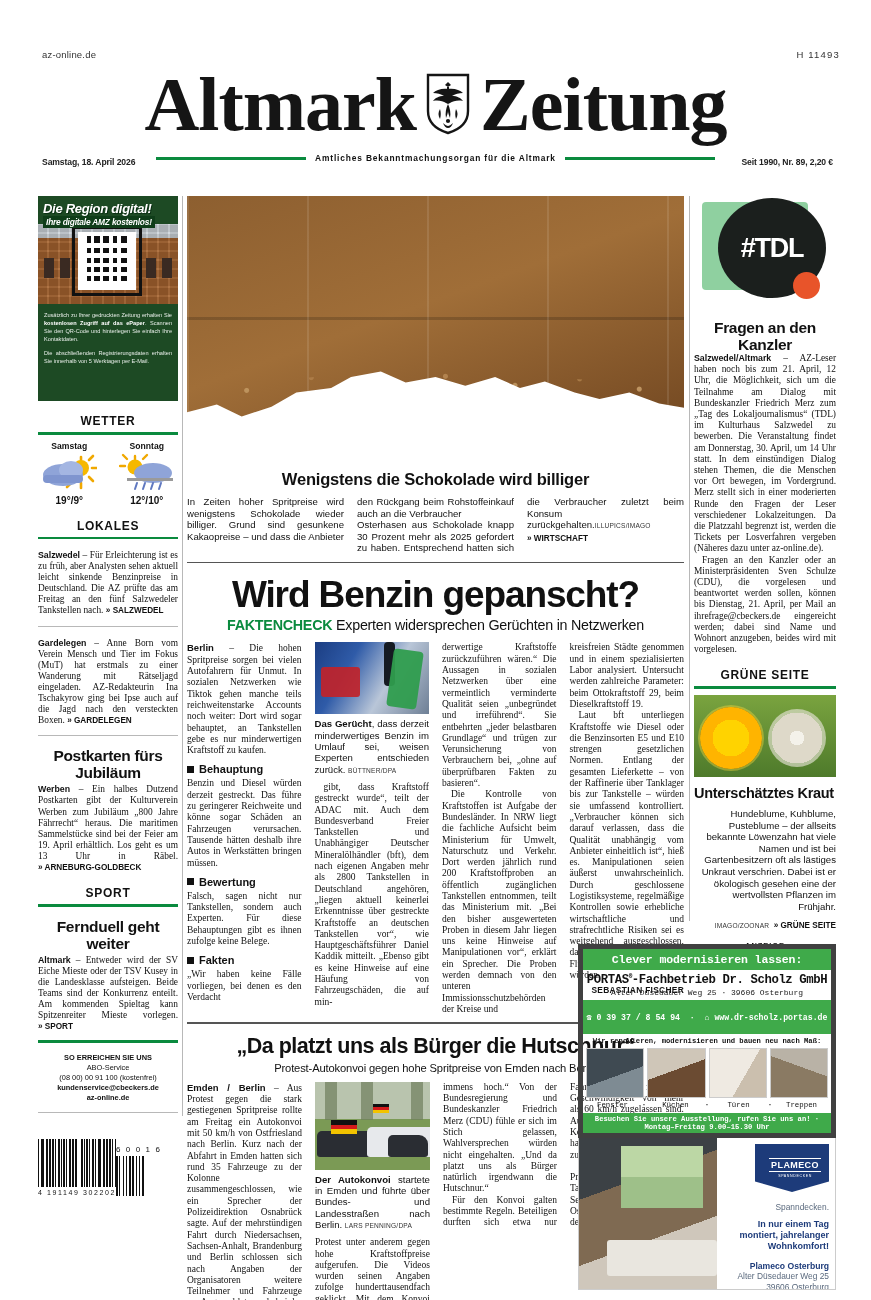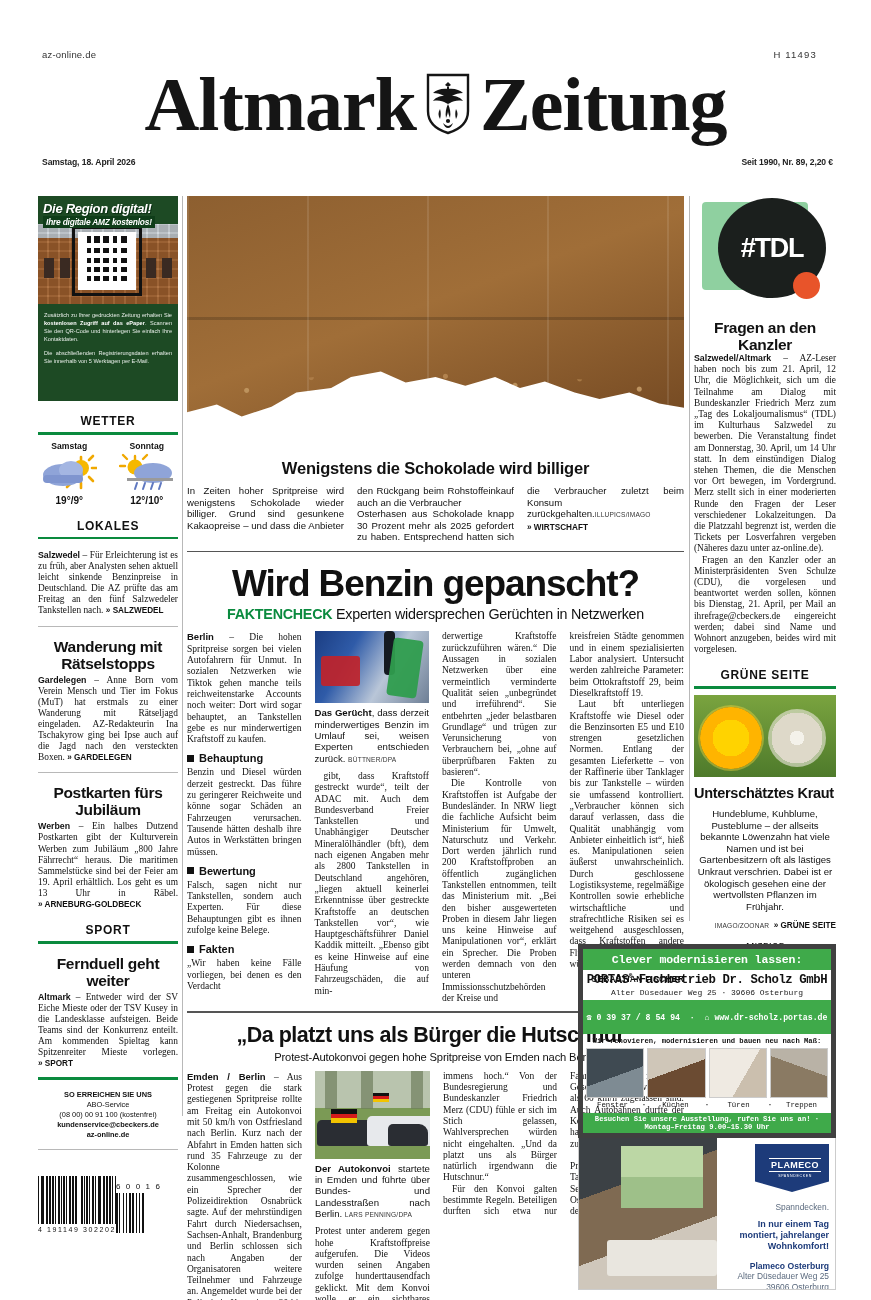--- a/index.html
+++ b/index.html
@@ -8,21 +8,21 @@
     background: #ffffff;
     font-family: "Liberation Sans", sans-serif;
     color: #111111;
     overflow: hidden;
   }
   .page { position: relative; width: 871px; height: 1300px; background:#fff; }
 
   
   .masthead { position:absolute; left:0; top:0; width:871px; height:178px; }
   .mh-url { position:absolute; left:42px; top:49px; font-size:9.5px; letter-spacing:.2px; color:#333; }
-  .mh-code { position:absolute; right:54px; top:49px; font-size:9.5px; letter-spacing:1.2px; color:#333; }
+  .mh-code { position:absolute; right:31px; top:49px; font-size:9.5px; letter-spacing:1.2px; color:#333; }
   .mh-title-wrap {
     position:absolute; left:0; right:0; top:58px; height:92px;
     display:flex; align-items:center; justify-content:center; gap:6px;
   }
   .mh-word {
     font-family:"Liberation Serif", serif; font-weight:bold;
     font-size:76px; line-height:76px; letter-spacing:-1px; color:#151515;
   }
   .crest { width:44px; height:62px; position:relative; margin:0 4px; }
   .crest svg { display:block; }
@@ -134,21 +134,21 @@
       radial-gradient(circle at 25% 40%, #b1814c 2px, transparent 3px),
       radial-gradient(circle at 38% 55%, #caa06a 2px, transparent 3px),
       radial-gradient(circle at 52% 38%, #b98a55 2px, transparent 3px),
       radial-gradient(circle at 66% 52%, #c49a64 2px, transparent 3px),
       radial-gradient(circle at 79% 42%, #ad7f4a 2px, transparent 3px),
       radial-gradient(circle at 91% 58%, #c9a06c 2px, transparent 3px);
     clip-path: polygon(0% 55%, 8% 48%, 15% 60%, 22% 42%, 30% 35%, 38% 28%, 46% 36%, 54% 29%, 62% 36%,
       70% 30%, 78% 42%, 86% 46%, 94% 40%, 100% 52%, 100% 100%, 0% 100%);
   }
 
-  .mid-headline { text-align:center; font-size:16.5px; font-weight:bold; margin-top:11px; color:#111; letter-spacing:-.2px;}
+  .mid-headline { text-align:center; font-size:16.5px; font-weight:bold; margin-top:22px; color:#111; letter-spacing:-.2px;}
   .mid-3col { column-count:3; column-gap:13px; margin-top:7px; }
   .mid-3col p { font-size:9.6px; line-height:11.6px; text-align:justify; color:#111; hyphens:auto;}
   .credit { font-size:6.6px; letter-spacing:.2px; color:#333; }
 
   .rule-blk { height:1.5px; background:#555; margin:8px 0 0; }
 
   .big-head { text-align:center; font-size:37px; line-height:40px; font-weight:bold; color:#111;
     margin-top:12px; letter-spacing:-1.1px; }
   .big-sub { text-align:center; font-size:14.3px; margin-top:2px; color:#111; letter-spacing:-.25px;}
   .big-sub .tag { color:#0a8a3e; font-weight:bold; }
@@ -273,20 +273,25 @@
             <path d="M14 36 C12 39 12 43 14 46 C15 43 15 39 14 36 Z"></path>
             <path d="M30 36 C32 39 32 43 30 46 C29 43 29 39 30 36 Z"></path>
             <circle cx="22" cy="48" r="2.1"></circle>
             <path d="M17 50 C18 53 20 55 22 55 C24 55 26 53 27 50 C25 52 23 53 22 53 C21 53 19 52 17 50 Z"></path>
           </g>
         </svg>
       </div>
       <div class="mh-word">Zeitung</div>
     </div>
 
+    <div class="mh-strap">
+      <div class="mh-rule l"></div>
+      <div class="mh-strap-txt">Amtliches Bekanntmachungsorgan für die Altmark</div>
+      <div class="mh-rule r"></div>
+    </div>
     <div class="mh-dateline">Samstag, 18. April 2026</div>
     <div class="mh-issue">Seit 1990, Nr. 89, 2,20 €</div>
   </div>
 
   <div class="vrule a"></div>
   <div class="vrule b"></div>
 
   <div class="col-left">
 
     <div class="promo">
@@ -359,21 +364,20 @@
 
     <div class="sec-head">LOKALES</div>
     <div class="sec-rule"></div>
 
     <div class="story">
       <p><b class="place">Salzwedel</b><span> – Für Erleichterung ist es zu früh, aber Analysten sehen aktuell leicht sinkende Benzinpreise in Deutschland. Die AZ prüfte das am Freitag an den fünf Salzwedeler Tankstellen nach.</span> <span class="ref">» SALZWEDEL</span></p>
     </div>
     <div class="hr-thin"></div>
 
     <div class="story">
-      <h3>Wanderung mit Rätselstopps</h3>
       <p><b class="place">Gardelegen</b><span> – Anne Born vom Verein Mensch und Tier im Fokus (MuT) hat erstmals zu einer Wanderung mit Rätseljagd eingeladen. AZ-Redakteurin Ina Tschakyrow ging bei Ipse auch auf die Jagd nach den versteckten Boxen.</span> <span class="ref">» GARDELEGEN</span></p>
     </div>
     <div class="hr-thin"></div>
 
     <div class="story">
       <h3>Postkarten fürs Jubiläum</h3>
       <p><b class="place">Werben</b><span> – Ein halbes Dutzend Postkarten gibt der Kulturverein Werben zum Jubiläum „800 Jahre Fährrecht“ heraus. Die maritimen Sammelstücke sind bei der Feier am 19. April erhältlich. Los geht es um 13 Uhr in Räbel.</span> <span class="ref">» ARNEBURG-GOLDBECK</span></p>
     </div>
 
     <div class="sec-head">SPORT</div>
@@ -526,21 +530,21 @@
     <div class="sec-head">GRÜNE SEITE</div>
     <div class="sec-rule"></div>
 
     <div class="dandelion" style="margin-top:6px;">
       <div class="dand-yellow"></div>
       <div class="dand-white"></div>
     </div>
 
     <div class="rs-head" style="text-align:left; font-size:14.5px; margin-top:8px;">Unterschätztes Kraut</div>
     <div style="margin-top:6px;">
-      <p style="font-size:9.6px; line-height:11.6px; text-align:center; color:#111;">Hundeblume, Kuhblume, Pusteblume – der allseits bekannte Löwenzahn hat viele Namen und ist bei Gartenbesitzern oft als lästiges Unkraut verschrien. Dabei ist er ökologisch gesehen eine der wertvollsten Pflanzen im Frühjahr.</p>
+      <p style="font-size:9.6px; line-height:11.6px; text-align:right; color:#111;">Hundeblume, Kuhblume, Pusteblume – der allseits bekannte Löwenzahn hat viele Namen und ist bei Gartenbesitzern oft als lästiges Unkraut verschrien. Dabei ist er ökologisch gesehen eine der wertvollsten Pflanzen im Frühjahr.</p>
       <p style="text-align:right; margin-top:2px;">
         <span class="credit">IMAGO/ZOONAR</span>
         <span class="ref">» GRÜNE SEITE</span>
       </p>
     </div>
 
     <div class="ad-label">
       <div class="ln"></div>
       <div class="t">ANZEIGE</div>
       <div class="ln"></div>

